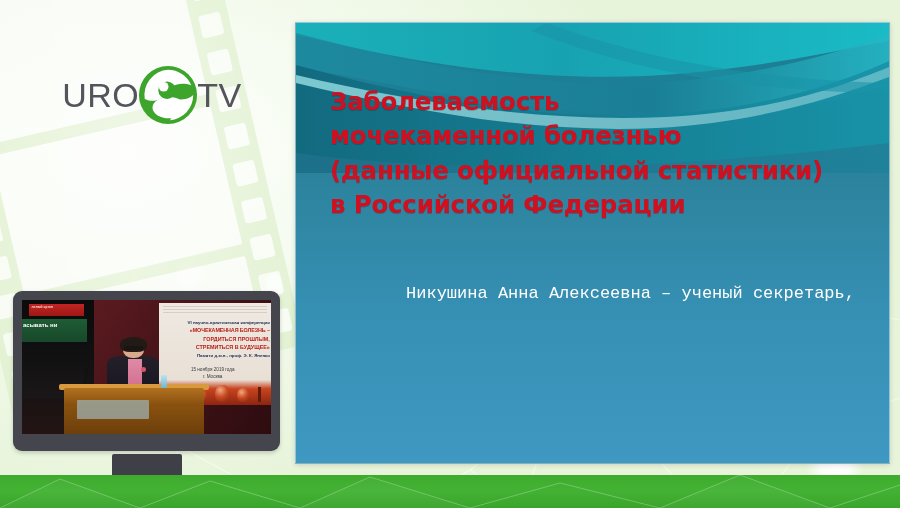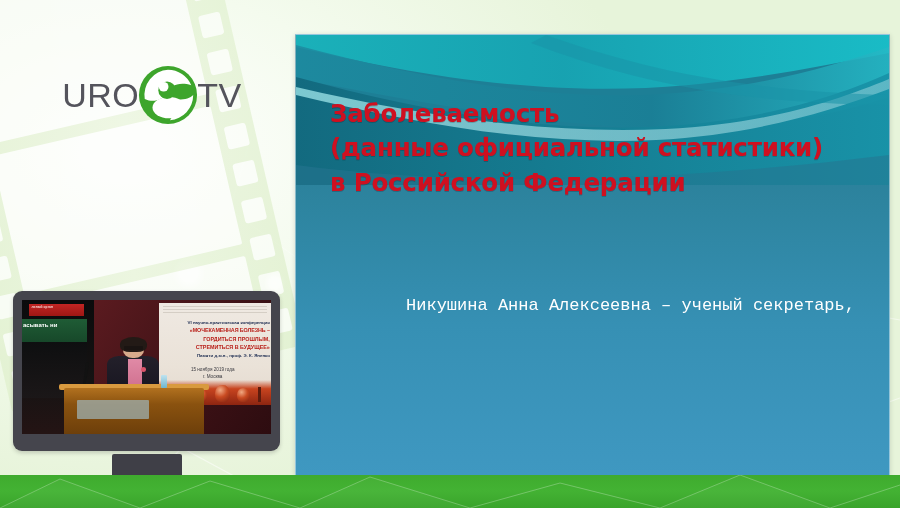--- a/index.html
+++ b/index.html
@@ -177,21 +177,21 @@
     position:absolute;left:25%;top:46%;width:1.1%;height:22%;
     background:#121212;transform:rotate(8deg);
   }
   .vid-bottle{
     position:absolute;left:56%;top:56%;width:2.2%;height:10%;
     background:linear-gradient(180deg,#bfe3ef 0%,#6fb6cf 100%);border-radius:1px;
   }
 
   
   .slide{
-    position:absolute;left:295px;top:34px;width:593px;height:440px;
+    position:absolute;left:295px;top:22px;width:593px;height:440px;
     background:linear-gradient(180deg,#1c6f86 0%,#23768e 10%,#2d849f 38%,#3690b4 66%,#3f98c1 100%);
     border:1px solid rgba(255,255,255,.45);
     box-shadow:0 1px 5px rgba(0,0,0,.14);
     overflow:hidden;
   }
   .slide-wave{position:absolute;left:0;top:0;width:100%;height:150px;}
   .slide-title{
     position:absolute;left:34px;top:62px;right:20px;
     color:#cf1020;
     font-family:"DejaVu Sans", sans-serif;
@@ -365,20 +365,21 @@
       <path d="M0,0 L593,0 L593,18 C480,40 380,60 250,52 C150,46 70,28 0,12 Z" fill="url(#wv1)" opacity=".9"></path>
       <path d="M0,10 C120,42 250,68 380,58 C470,51 540,30 593,12 L593,62 C520,86 430,98 330,92 C210,85 100,62 0,44 Z" fill="url(#wv2)" opacity=".85"></path>
       <path d="M0,42 C110,72 230,96 350,92 C460,88 540,62 593,38 L593,150 L0,150 Z" fill="url(#wv3)" opacity=".95"></path>
       <path d="M0,52 C120,80 250,100 370,94 C470,89 540,66 593,44 L593,54 C530,78 455,100 360,105 C235,111 110,86 0,60 Z" fill="url(#wv4)"></path>
       <path d="M250,0 C330,28 430,56 593,60 L593,70 C420,68 320,40 235,8 Z" fill="#1a93a8" opacity=".55"></path>
       <path d="M0,130 C150,150 350,150 593,120 L593,150 L0,150 Z" fill="#26748f" opacity=".55"></path>
     </svg>
 
     <div class="slide-title">
       <div>Заболеваемость</div>
+      <div>мочекаменной болезнью</div>
       <div>(данные официальной статистики)</div>
       <div>в Российской Федерации</div>
     </div>
 
     <div class="slide-sub">
       <span class="l1">Никушина Анна Алексеевна – ученый секретарь,</span>
     </div>
   </div>
 
   <div class="green-band">

